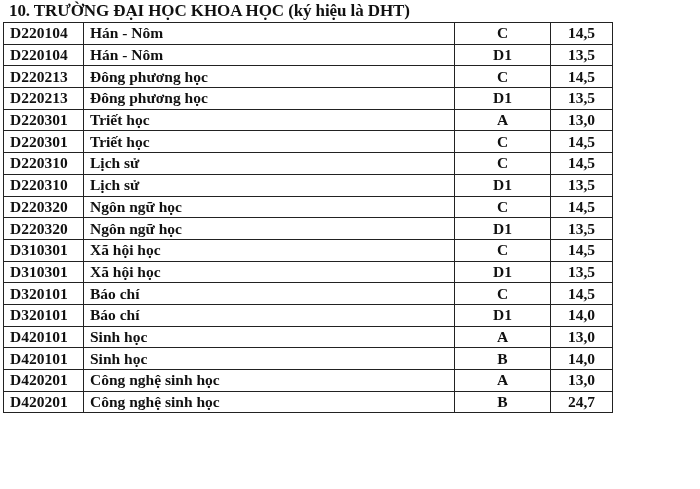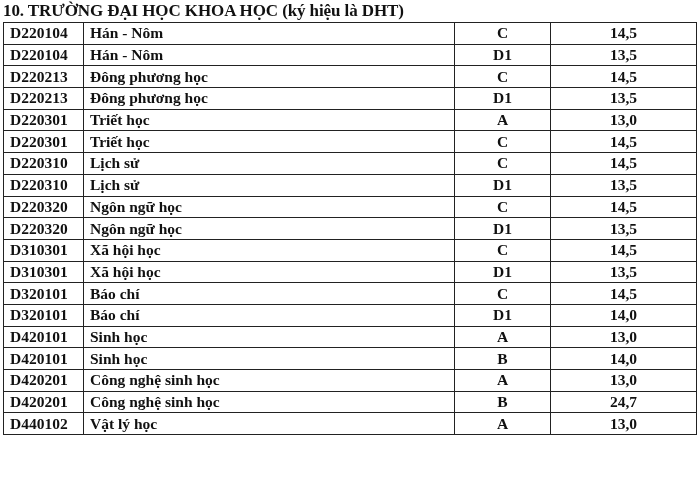--- a/index.html
+++ b/index.html
@@ -1,21 +1,21 @@
 <!DOCTYPE html>
 <html><head>
 <meta charset="utf-8">
 <style>
   html, body { margin: 0; padding: 0; background: #ffffff; }
   body { width: 700px; height: 489px; overflow: hidden; position: relative;
          font-family: "Liberation Serif", "DejaVu Serif", serif; color: #111; }
-  .title { position: absolute; left: 3px; top: 1px; font-weight: bold; font-size: 17px;
+  .title { position: absolute; left: 9px; top: 1px; font-weight: bold; font-size: 17px;
            line-height: 20px; white-space: nowrap; letter-spacing: -0.1px; }
   table { position: absolute; left: 3px; top: 22px; border-collapse: collapse;
-          table-layout: fixed; width: 694px; }
+          table-layout: fixed; width: 610px; }
   td { border: 1.5px solid #222; height: 20.7px; padding: 0 6px; font-weight: bold;
        font-size: 15.5px; line-height: 20px; white-space: nowrap; overflow: hidden; }
   td.code { width: 67px; }
   td.name { width: 358px; margin-left: 28px; }
   td.block { width: 83px; text-align: center; }
   td.score { text-align: center; margin-left: 39px; }
 </style>
 </head>
 <body>
 
@@ -124,20 +124,14 @@
         <td class="name">Công nghệ sinh học</td>
         <td class="block">A</td>
         <td class="score">13,0</td>
       </tr>
       <tr>
         <td class="code">D420201</td>
         <td class="name">Công nghệ sinh học</td>
         <td class="block">B</td>
         <td class="score">24,7</td>
       </tr>
-      <tr>
-        <td class="code">D440102</td>
-        <td class="name">Vật lý học</td>
-        <td class="block">A</td>
-        <td class="score">13,0</td>
-      </tr>
     </tbody>
 </table>
 
 </body></html>

